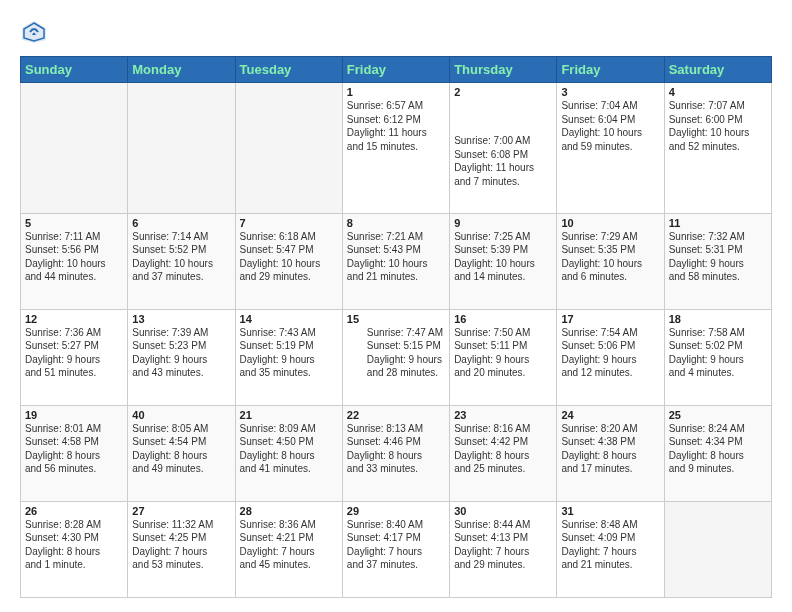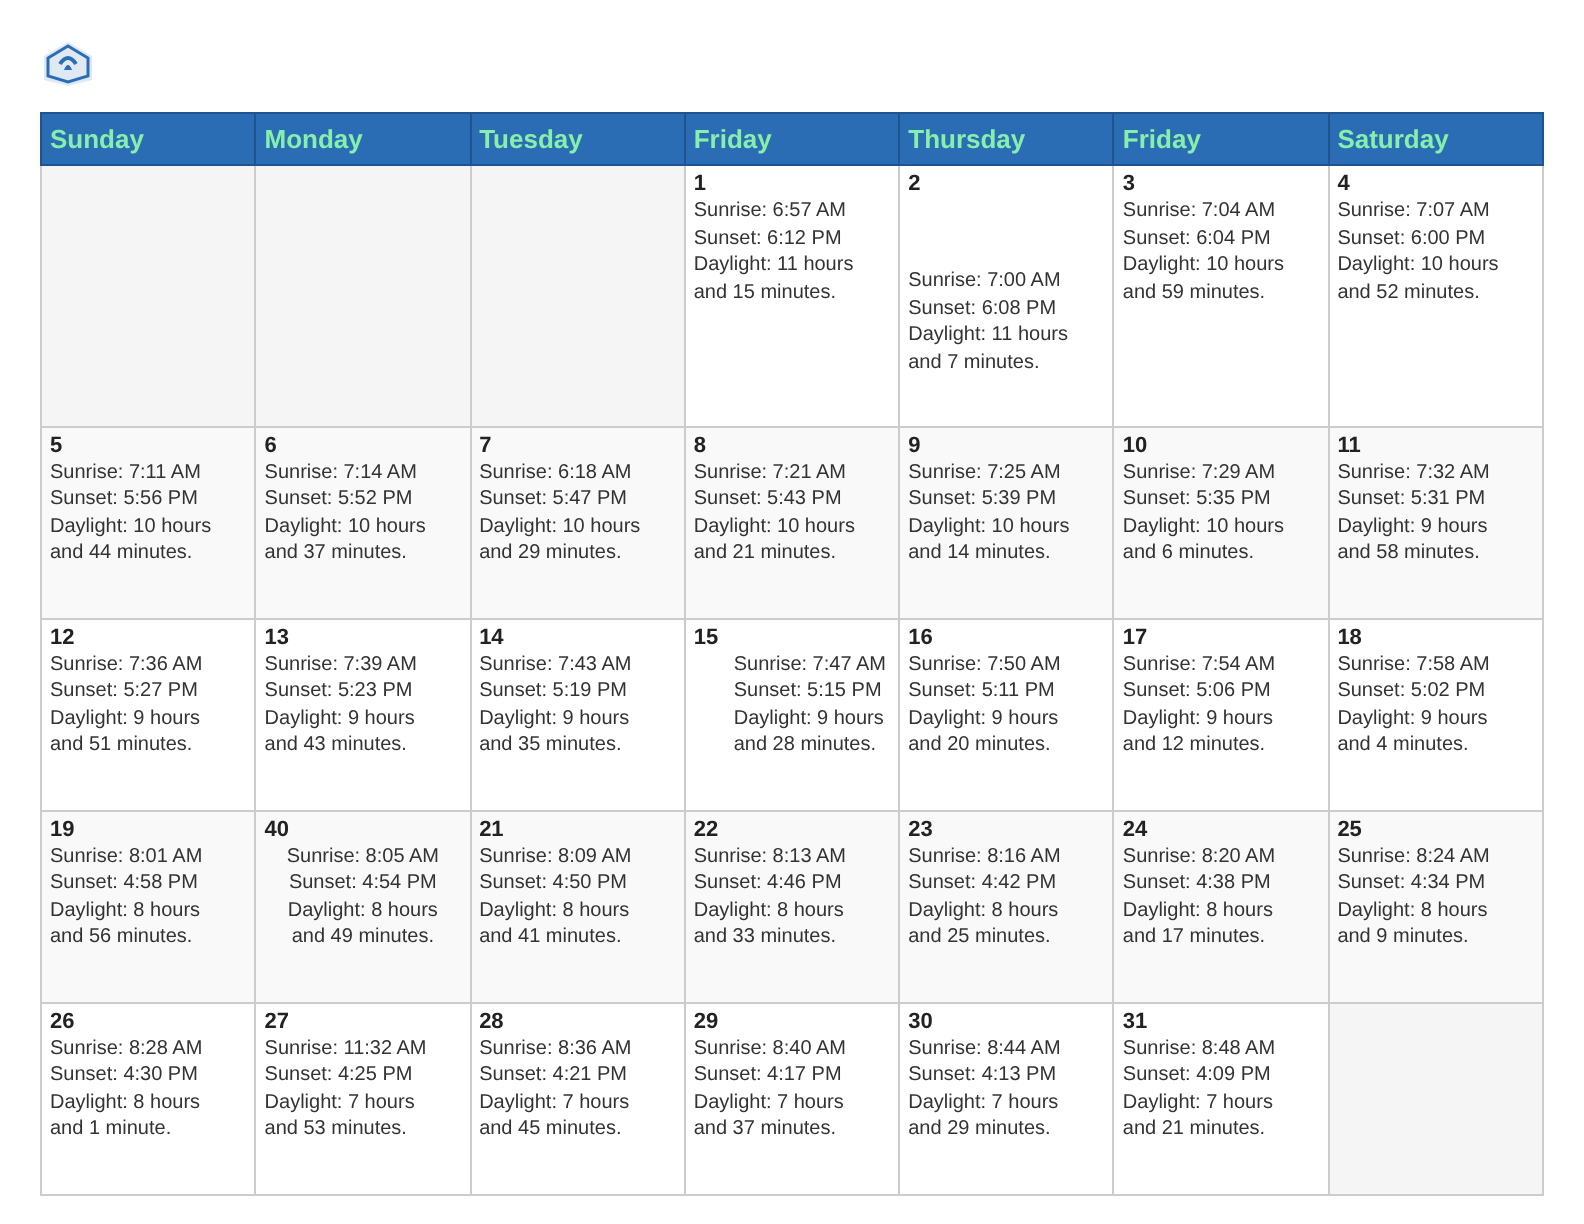--- a/index.html
+++ b/index.html
@@ -280,21 +280,21 @@
         <tr>
           <td>
             <div class="day-num">19</div>
             <div class="day-info" style="white-space: pre-line;">Sunrise: 8:01 AM
 Sunset: 4:58 PM
 Daylight: 8 hours
 and 56 minutes.</div>
           </td>
           <td>
             <div class="day-num">40</div>
-            <div class="day-info" style="white-space: pre-line; text-align: center;">Sunrise: 8:05 AM
+            <div class="day-info" style="white-space: pre-line;">Sunrise: 8:05 AM
 Sunset: 4:54 PM
 Daylight: 8 hours
 and 49 minutes.</div>
           </td>
           <td>
             <div class="day-num">21</div>
             <div class="day-info" style="white-space: pre-line;">Sunrise: 8:09 AM
 Sunset: 4:50 PM
 Daylight: 8 hours
 and 41 minutes.</div>

